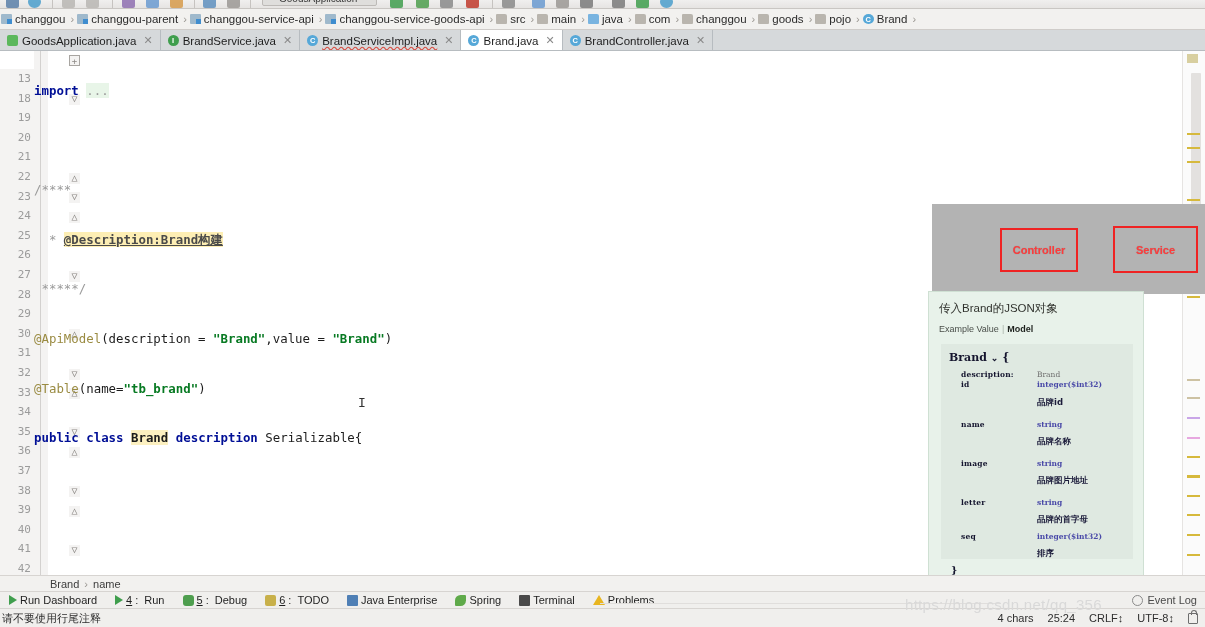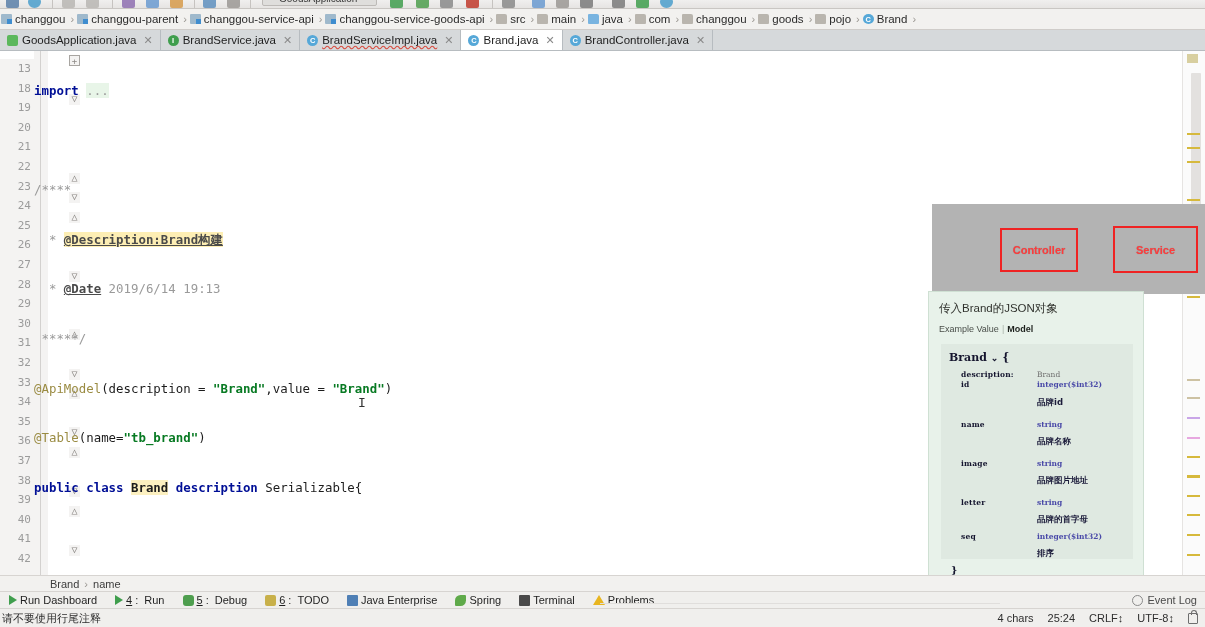--- a/index.html
+++ b/index.html
@@ -41,21 +41,21 @@
   .ic-mod{background:#9fb9cc;border-radius:1px;}
   .ic-mod:after{content:"";position:absolute;right:0;bottom:0;width:5px;height:5px;background:#3f8dcf;}
   .ic-class{width:11px;height:11px;border-radius:50%;background:#56a8d8;color:#fff;
     font-size:7.5px;line-height:11px;text-align:center;font-weight:bold;}
   .sep{color:#9a9792;font-size:11px;padding:0 2px;}
 
   
   .tabs{
     position:absolute;left:0;top:30px;width:1205px;height:21px;
     background:#d6d9db;border-bottom:1px solid #b7bcc0;
-    display:flex;align-items:center;box-sizing:border-box;overflow:hidden;
+    display:flex;align-items:flex-start;box-sizing:border-box;overflow:hidden;
   }
   .tab{
     display:flex;align-items:center;gap:4px;padding:0 7px;height:21px;
     font-size:11.5px;color:#1d1d1d;box-sizing:border-box;
     border-right:1px solid #b7bcc0;white-space:nowrap;position:relative;
   }
   .tab.active{background:#ffffff;}
   .tab .tico{width:11px;height:11px;border-radius:50%;font-size:7.5px;line-height:11px;
     text-align:center;color:#fff;font-weight:bold;flex:0 0 auto;}
   .tico.cls{background:#56a8d8;}
@@ -64,21 +64,21 @@
   .tab .x{color:#8a8a8a;font-size:11px;margin-left:3px;}
   .tab .lbl.err{text-decoration:underline wavy #d84b3f;text-decoration-skip-ink:none;}
   .tabs .filler{flex:1 1 auto;}
 
   
   .editor{
     position:absolute;left:0;top:51px;width:1205px;height:524px;
     background:#ffffff;overflow:hidden;
   }
   .gutter{
-    position:absolute;left:0;top:8px;width:34px;height:524px;
+    position:absolute;left:0;top:18px;width:34px;height:524px;
     background:#f4f3f2;border-right:0;
   }
   .gutter .ln{
     position:absolute;right:3px;width:40px;text-align:right;
     font-family:"DejaVu Sans Mono", monospace;font-size:11px;color:#9b9b9b;
     height:19.6px;line-height:19.6px;
   }
   .foldcol{position:absolute;left:34px;top:0;width:14px;height:524px;background:#f4f3f2;}
   .foldline{position:absolute;left:40px;top:0;width:1px;height:524px;background:#d3d1cf;}
   .fold{
@@ -367,21 +367,20 @@
         <div class="fold tri" style="top: 454.8px;">△</div>
         <div class="fold tri" style="top: 494px;">▽</div>
       </div>
     <div class="foldline"></div>
 
     <div class="code">
       <div class="row"><span class="kw">import</span> <span class="doc" style="background:#e8f5e8">...</span></div>
       <div class="row"></div>
       <div class="row"><span class="doc">/****</span></div>
       <div class="row"><span class="doc">  * </span><span class="tagdoc">@Description:Brand构建</span></div>
-      <div class="row"><span class="doc">  * </span><span class="tagdoc" style="background:transparent;">@Date</span><span class="doc"> 2019/6/14 19:13</span></div>
       <div class="row"><span class="doc"> *****/</span></div>
       <div class="row"><span class="ann">@ApiModel</span><span class="plain">(description = </span><span class="str">"Brand"</span><span class="plain">,value = </span><span class="str">"Brand"</span><span class="plain">)</span></div>
       <div class="row"><span class="ann">@Table</span><span class="plain">(name=</span><span class="str">"tb_brand"</span><span class="plain">)</span></div>
       <div class="row"><span class="kw">public class </span><span class="ident-hl plain" style="font-weight:bold">Brand</span><span class="plain"> </span><span class="kw">description</span><span class="plain"> Serializable{</span></div>
       
       
       
       
       
       
@@ -529,13 +528,14 @@
     <div class="right">
       <span>4 chars</span>
       <span>25:24</span>
       <span><span>CRLF</span>↕</span>
       <span><span>UTF-8</span>↕</span>
       <span class="lock"></span>
     </div>
   </div>
 
   <div class="wm-line"></div>
+  <div class="watermark">https://blog.csdn.net/qq_356</div>
 </div>
 
 </body></html>

